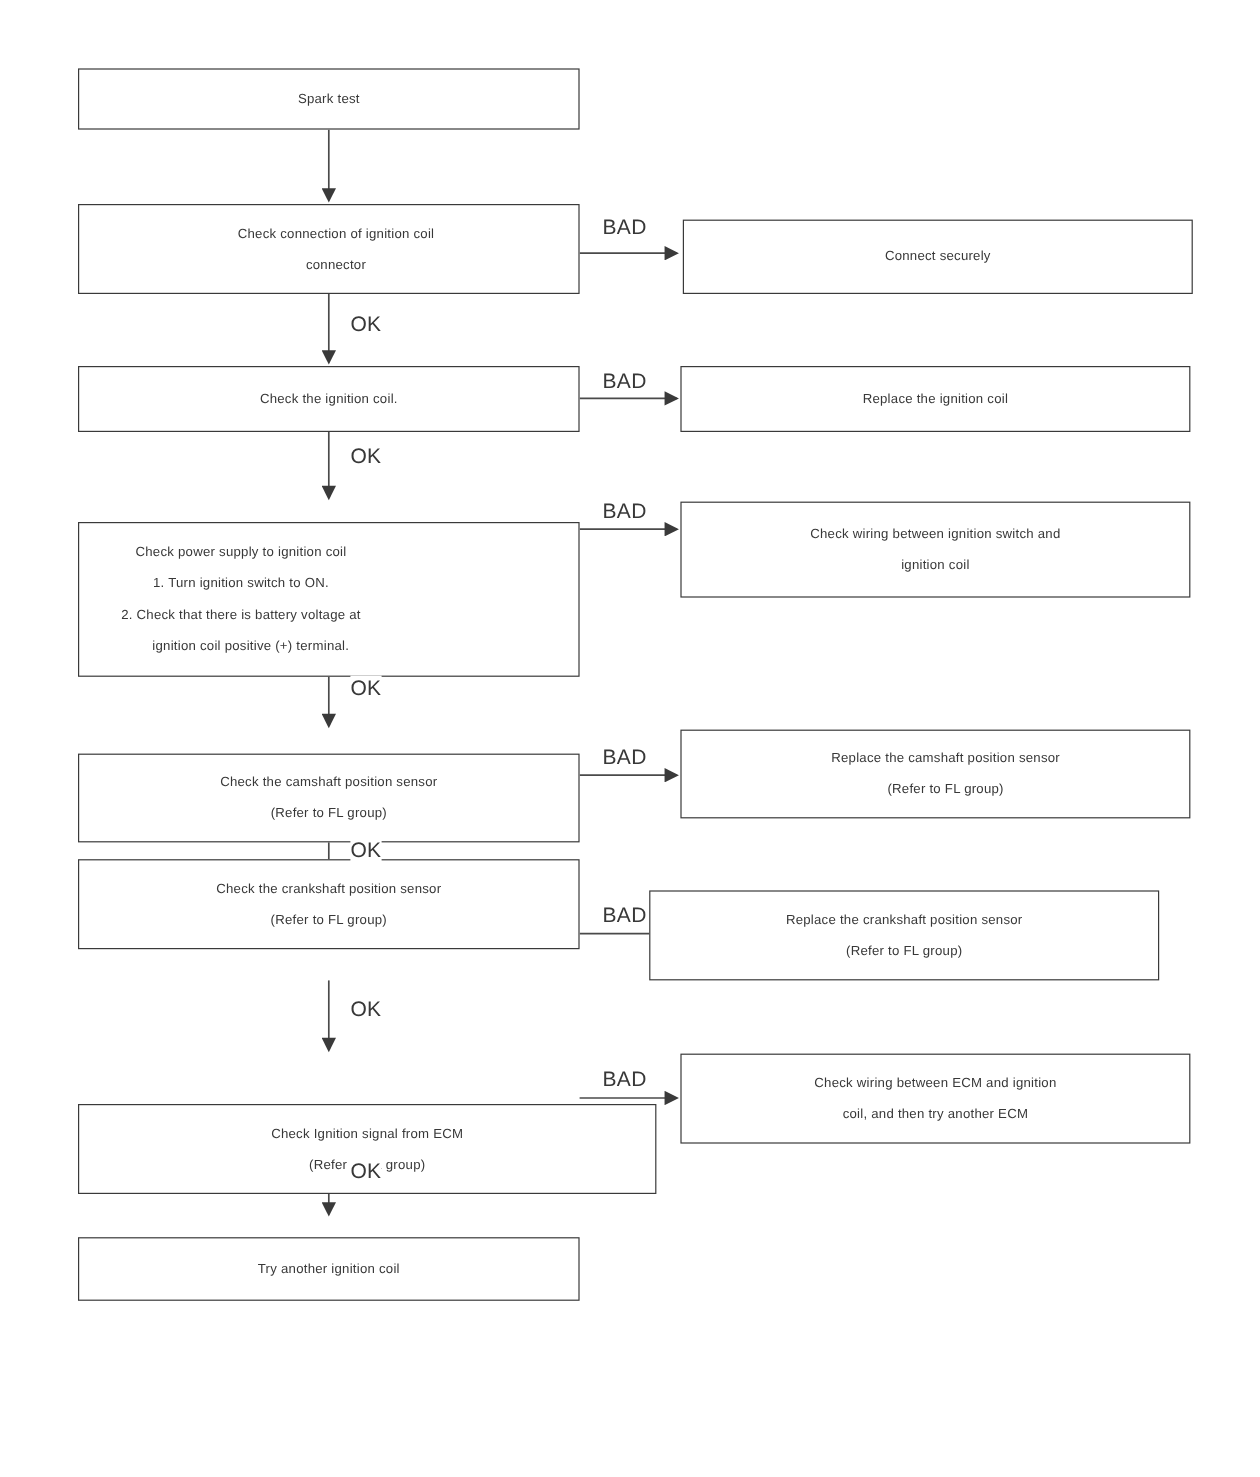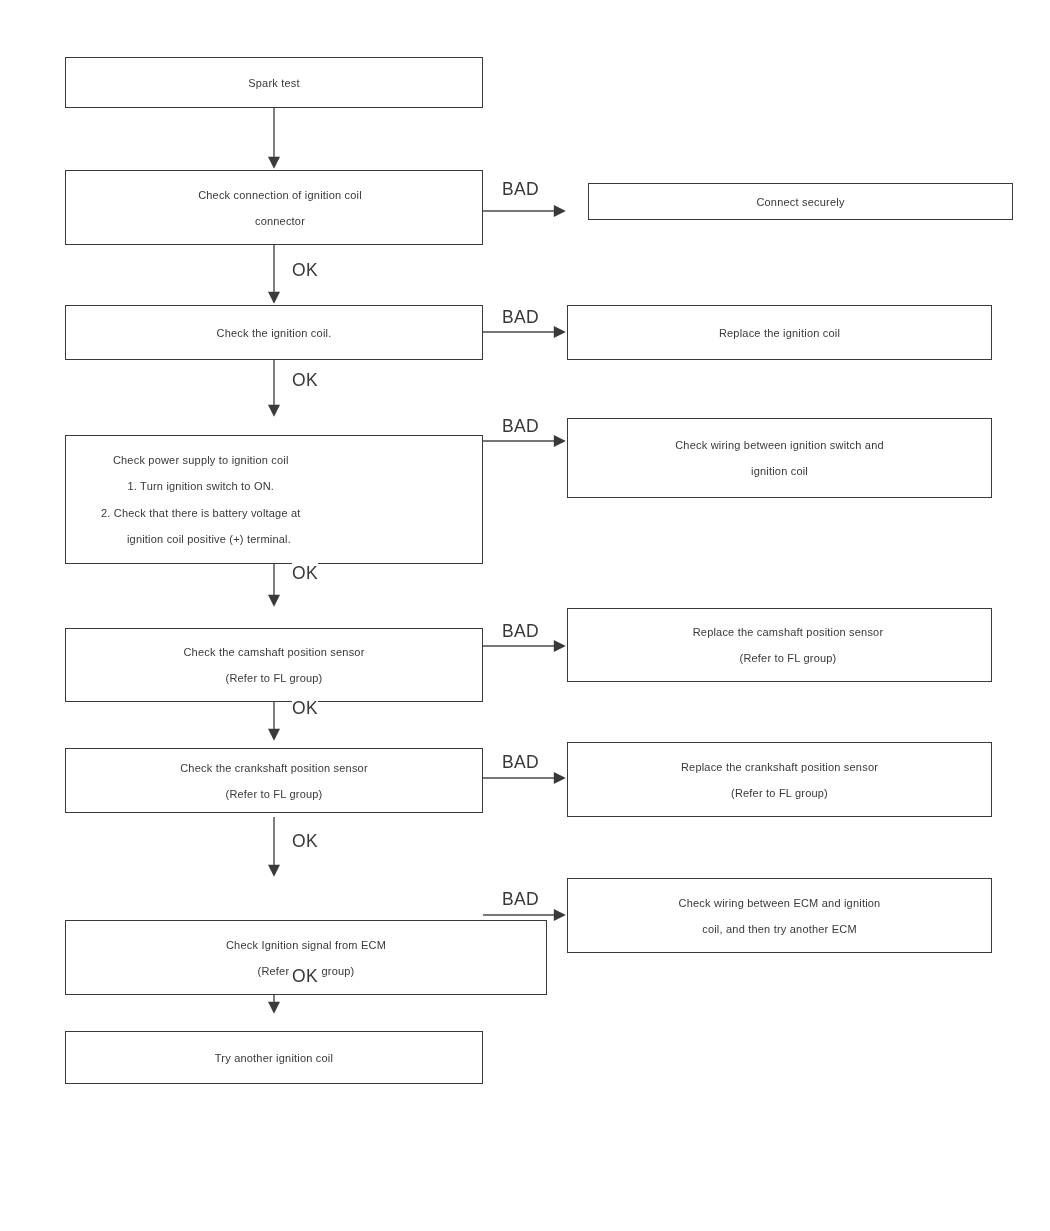--- a/index.html
+++ b/index.html
@@ -85,39 +85,39 @@
   <div class="node" style="left:65px; top:305px; width:418px; height:55px;">Check the ignition coil.</div>
 
   <div class="node left-align" style="left:65px; top:418px; width:418px; height:129px;">Check power supply to ignition coil
 1. Turn ignition switch to ON.
 2. Check that there is battery voltage at
 &nbsp;&nbsp;&nbsp;&nbsp;&nbsp;ignition coil positive (+) terminal.</div>
 
   <div class="node" style="left:65px; top:628px; width:418px; height:74px;">Check the camshaft position sensor
 (Refer to FL group)</div>
 
-  <div class="node" style="left:65px; top:748px; width:418px; height:65px;">Check the crankshaft position sensor
+  <div class="node" style="left:65px; top:716px; width:418px; height:75px;">Check the crankshaft position sensor
 (Refer to FL group)</div>
 
   <div class="node" style="left:65px; top:920px; width:482px; height:75px;">Check Ignition signal from ECM
 (Refer to FL group)</div>
 
   <div class="node" style="left:65px; top:1015px; width:418px; height:53px;margin-top:16px;">Try another ignition coil</div>
 
-  <div class="node" style="left:588px; top:183px; width:425px; height:37px;">Connect securely</div>
+  <div class="node" style="left:569px; top:183px; width:425px; height:62px;">Connect securely</div>
 
   <div class="node" style="left:567px; top:305px; width:425px; height:55px;">Replace the ignition coil</div>
 
   <div class="node" style="left:567px; top:418px; width:425px; height:80px;">Check wiring between ignition switch and
 ignition coil</div>
 
   <div class="node" style="left:567px; top:608px; width:425px; height:74px;padding-left:17px;">Replace the camshaft position sensor
 (Refer to FL group)</div>
 
-  <div class="node" style="left:567px; top:742px; width:425px; height:75px;">Replace the crankshaft position sensor
+  <div class="node" style="left:541px; top:742px; width:425px; height:75px;">Replace the crankshaft position sensor
 (Refer to FL group)</div>
 
   <div class="node" style="left:567px; top:878px; width:425px; height:75px;">Check wiring between ECM and ignition
 coil, and then try another ECM</div>
 
   <div class="edge-label" style="left:292px; top:260px;">OK</div>
   <div class="edge-label" style="left:292px; top:370px;">OK</div>
   <div class="edge-label" style="left:292px; top:563px;">OK</div>
   <div class="edge-label" style="left:292px; top:698px;">OK</div>
   <div class="edge-label" style="left:292px; top:831px;">OK</div>

